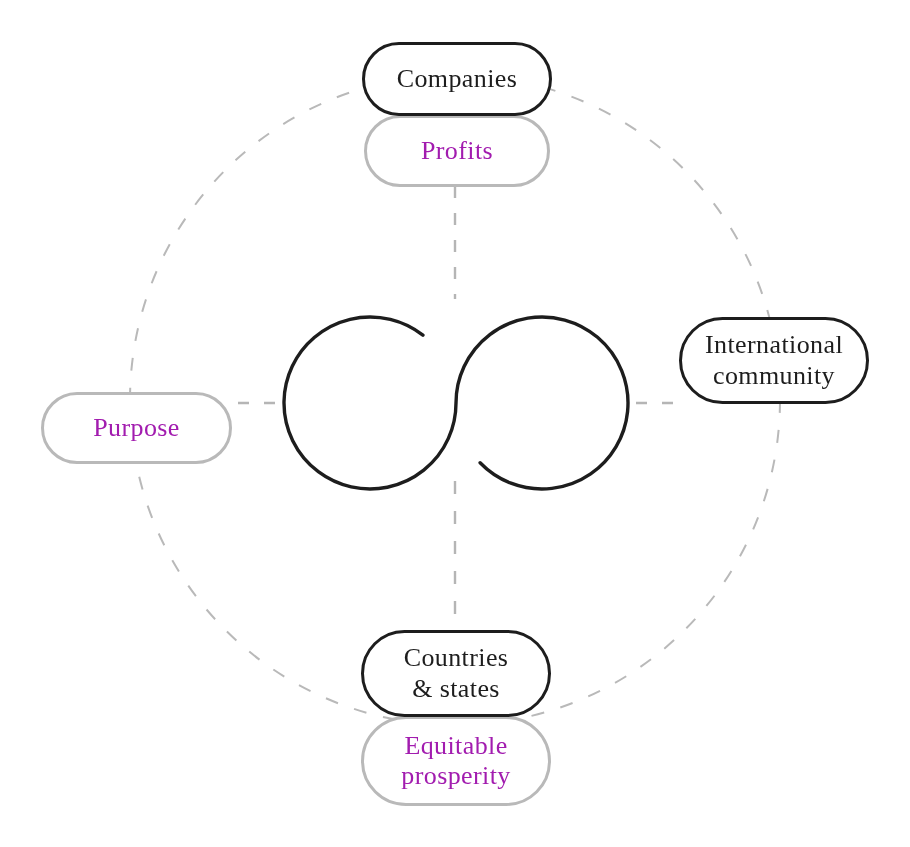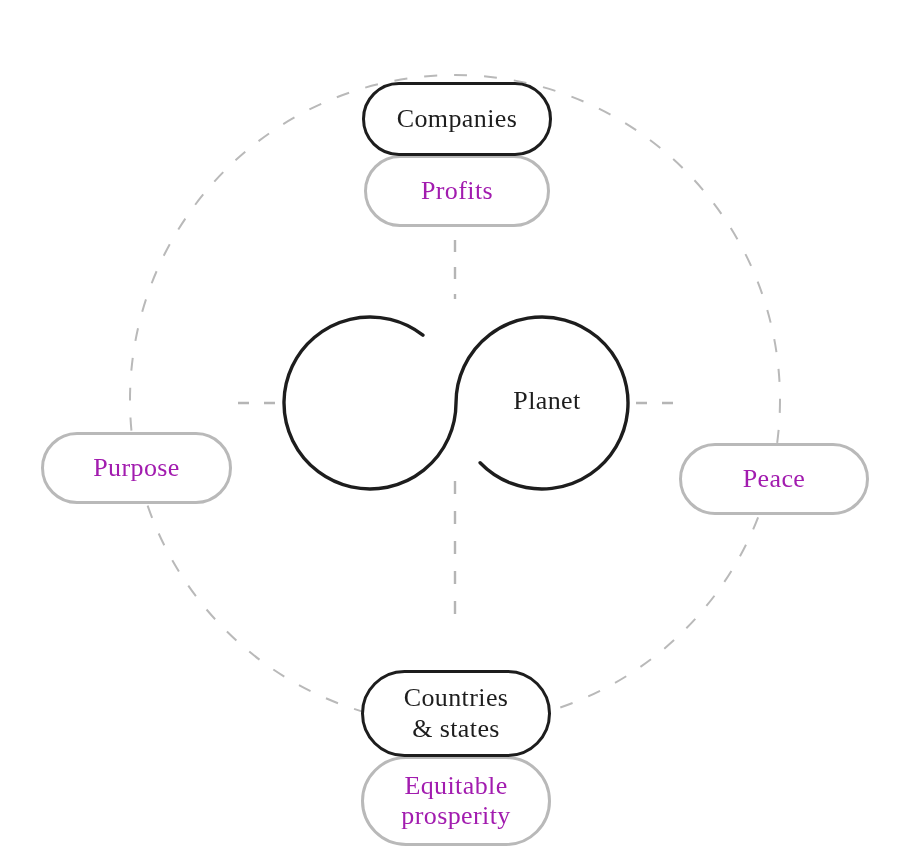--- a/index.html
+++ b/index.html
@@ -21,21 +21,20 @@
     display: flex;
     align-items: center;
     justify-content: center;
     border-radius: 999px;
     background: #ffffff;
     text-align: center;
     white-space: pre-line;
     font-size: 26px;
     line-height: 1.16;
     letter-spacing: 0.4px;
-    margin-top: 40px;
   }
   .pill.primary {
     border: 3px solid #1d1d1d;
     color: #1d1d1d;
     z-index: 3;
   }
   .pill.secondary {
     border: 3px solid #b9b9b9;
     color: #a21caf;
     z-index: 2;
@@ -71,27 +70,27 @@
     <circle cx="455" cy="400" r="325" fill="none" stroke="#b9b9b9" stroke-width="2" stroke-dasharray="13 17"></circle>
 
     <path d="M455 186 V 299" fill="none" stroke="#b5b5b5" stroke-width="2.4" stroke-dasharray="12 15"></path>
     <path d="M455 481 V 630" fill="none" stroke="#b5b5b5" stroke-width="2.4" stroke-dasharray="13 17"></path>
     <path d="M238 403 H 281" fill="none" stroke="#b5b5b5" stroke-width="2.4" stroke-dasharray="11 15"></path>
     <path d="M636 403 H 679" fill="none" stroke="#b5b5b5" stroke-width="2.4" stroke-dasharray="11 15"></path>
 
     <path d="M 422.9 335.2 A 86 86 0 1 0 456 403 A 86 86 0 1 1 480.1 462.7" fill="none" stroke="#1d1d1d" stroke-width="3.4" stroke-linecap="round"></path>
   </svg>
 
-  <div class="center-label pos-planet">Planet</div>
 
   <div class="pill primary pos-top-primary">Companies</div>
   <div class="pill secondary pos-top-secondary">Profits</div>
 
   <div class="pill secondary pos-left-secondary">Purpose</div>
 
-  <div class="pill secondary pos-right-secondary">Peace</div>
+  <div class="pill primary pos-right-primary">International
+community</div>
 
   <div class="pill secondary pos-bottom-secondary">Equitable
 prosperity</div>
   <div class="pill primary pos-bottom-primary">Countries
 &amp; states</div>
 
 </div>
 
 </body></html>

